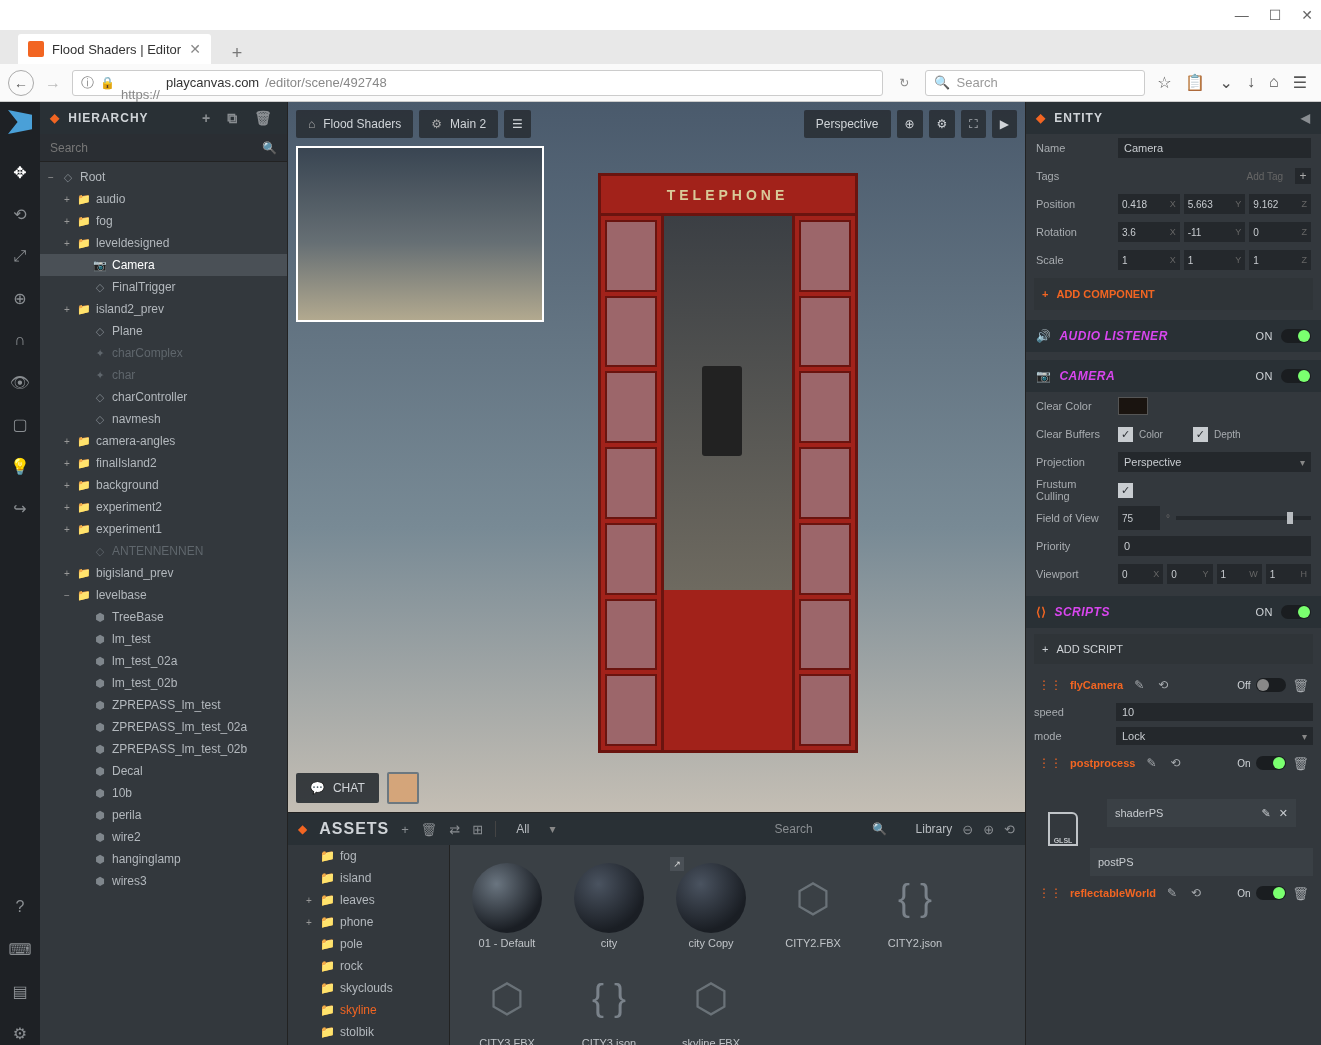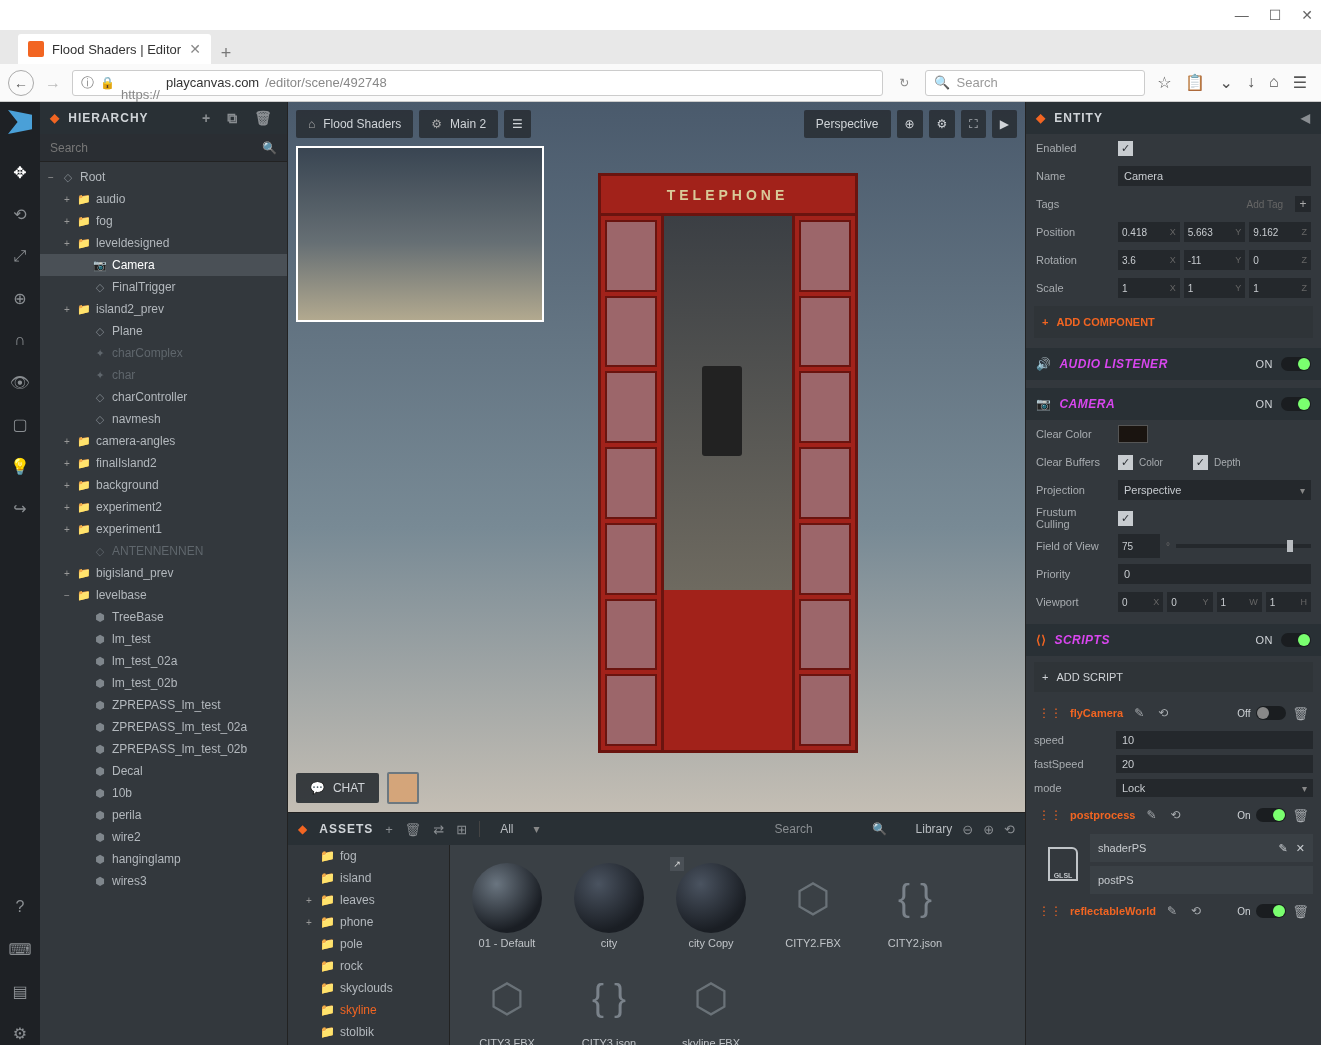--- a/index.html
+++ b/index.html
@@ -1,19 +1,19 @@
 <!DOCTYPE html>
 <html><head>
 <meta charset="utf-8">
 <style>
 * { margin:0; padding:0; box-sizing:border-box; font-family:Arial,Helvetica,sans-serif; }
 body { width:1321px; height:1045px; background:#e8e8e8; overflow:hidden; font-size:12px; color:#b8bcc0; }
 .title-bar { height:30px; background:#fff; display:flex; align-items:center; justify-content:flex-end; padding:0 8px; gap:20px; color:#666; font-size:14px; }
 .title-bar span { cursor:default; }
-.tab-bar { height:34px; background:#e8e8e8; display:flex; align-items:flex-end; padding-left:18px; }
+.tab-bar { height:34px; background:#e8e8e8; display:flex; align-items:flex-end; padding-left:18px;gap:11px; }
 .tab { height:30px; background:#fff; display:flex; align-items:center; padding:0 10px; border-radius:3px 3px 0 0; gap:8px; font-size:13px; color:#333; }
 .tab-favicon { width:16px; height:16px; background:#f26522; border-radius:2px; }
 .tab-close { color:#888; font-size:14px; }
 .tab-add { padding:0 10px; color:#777; font-size:18px; }
 .url-bar { height:38px; background:#fafafa; display:flex; align-items:center; padding:0 8px; gap:6px; border-bottom:1px solid #ccc; }
 .nav-btn { width:26px; height:26px; display:flex; align-items:center; justify-content:center; color:#555; font-size:16px; border-radius:3px; }
 .nav-btn.active { border:1px solid #aaa; border-radius:50%; font-size:14px; }
 .url-input { flex:1; height:26px; background:#fff; border:1px solid #ccc; border-radius:3px; display:flex; align-items:center; padding:0 8px; gap:6px; color:#666; font-size:13px; }
 .url-lock { color:#73b943; font-size:12px; }
 .reload-btn { padding:0 10px; color:#888; }
@@ -50,21 +50,21 @@
 .booth-side { display:grid; grid-template-rows:repeat(7,1fr); gap:4px; padding:4px; }
 .booth-pane { background:rgba(150,170,185,0.5); border:2px solid #6a140f; }
 .booth-center { background:linear-gradient(#3b3f44,#6e6a60 70%,#a2221a 70%); border-left:3px solid #6a140f; border-right:3px solid #6a140f; position:relative; }
 .phone-unit { position:absolute; left:30%; top:28%; width:40px; height:90px; background:#222; border-radius:3px; }
 .chat-bar { position:absolute; bottom:8px; left:8px; display:flex; align-items:center; gap:8px; }
 .chat-pill { height:30px; background:rgba(40,45,50,0.9); display:flex; align-items:center; padding:0 14px; gap:8px; border-radius:2px; color:#d0d4d8; font-size:12px; }
 .avatar { width:32px; height:32px; background:#d4a57a; border:2px solid #6c7880; border-radius:2px; }
 .assets { height:233px; background:#33383d; display:flex; flex-direction:column; border-top:1px solid #222; }
 .assets-header { height:32px; display:flex; align-items:center; padding:0 10px; gap:12px; background:#293035; }
 .ah-icon { color:#f26522; font-size:12px; }
-.ah-title { color:#d0d4d8; font-weight:bold; letter-spacing:1px; font-size:12px; }
+.ah-title { color:#d0d4d8; font-weight:bold; letter-spacing:1px; font-size:16px; }
 .ah-btn { color:#8a8e92; font-size:13px; cursor:pointer; }
 .ah-sep { width:1px; height:16px; background:#444; }
 .ah-all { color:#b8bcc0; padding:0 8px; }
 .ah-drop { color:#888; }
 .ah-search { color:#8a8e92; margin-left:auto; display:flex; align-items:center; gap:60px; }
 .ah-library { color:#b8bcc0; display:flex; align-items:center; gap:10px; }
 .assets-body { flex:1; display:flex; overflow:hidden; }
 .folder-tree { width:162px; background:#33383d; overflow-y:auto; border-right:1px solid #222; position:relative; }
 .folder-tree::-webkit-scrollbar { width:12px; }
 .folder-tree::-webkit-scrollbar-track { background:#2a2e33; }
@@ -551,24 +551,20 @@
   </div>
 
   <div class="inspector">
     <div class="insp-header">
       <span class="ih-icon">◆</span>
       <span class="ih-title">ENTITY</span>
       <span class="ih-collapse">◀</span>
     </div>
 
     <div class="prop-row">
-      <span class="prop-label">Enabled</span>
-      <div class="checkbox checked"></div>
-    </div>
-    <div class="prop-row">
       <span class="prop-label">Name</span>
       <div class="prop-field">Camera</div>
     </div>
     <div class="tags-row">
       <span class="prop-label">Tags</span>
       <div class="tag-add">
           <span>Add Tag</span>
           <div class="tag-plus-btn">+</div>
         </div>
     </div>
@@ -729,24 +725,20 @@
             <div class="knob"></div>
           </div>
           <span class="del-btn">🗑</span>
         </div>
     </div>
     <div class="attr-row">
         <span class="attr-label">speed</span>
         <div class="attr-field">10</div>
       </div>
     <div class="attr-row">
-        <span class="attr-label">fastSpeed</span>
-        <div class="attr-field">20</div>
-      </div>
-    <div class="attr-row">
         <span class="attr-label">mode</span>
         <div class="attr-field">
           <span>Lock</span>
           <span class="drop-arrow">▾</span>
         </div>
       </div>
 
     <div class="script-row">
       <span class="dotted-icon">⋮⋮</span>
       <span class="script-name">postprocess</span>
@@ -756,21 +748,21 @@
           <span class="on-label">On</span>
           <div class="toggle">
             <div class="knob"></div>
           </div>
           <span class="del-btn">🗑</span>
         </div>
     </div>
     <div style="display:flex;align-items:center;margin:4px 8px 2px 22px;gap:8px;">
       <div class="glsl-icon">GLSL</div>
       <div style="flex:1;display:flex;flex-direction:column;gap:4px;">
-        <div class="shader-row" style="margin:0;">
+        <div class="shader-row" style="margin:17px;">
             <span>shaderPS</span>
             <span style="margin-left:auto;">✎</span>
             <span>✕</span>
           </div>
         <div class="shader-row" style="margin:0;">
             <span>postPS</span>
           </div>
       </div>
     </div>
 

